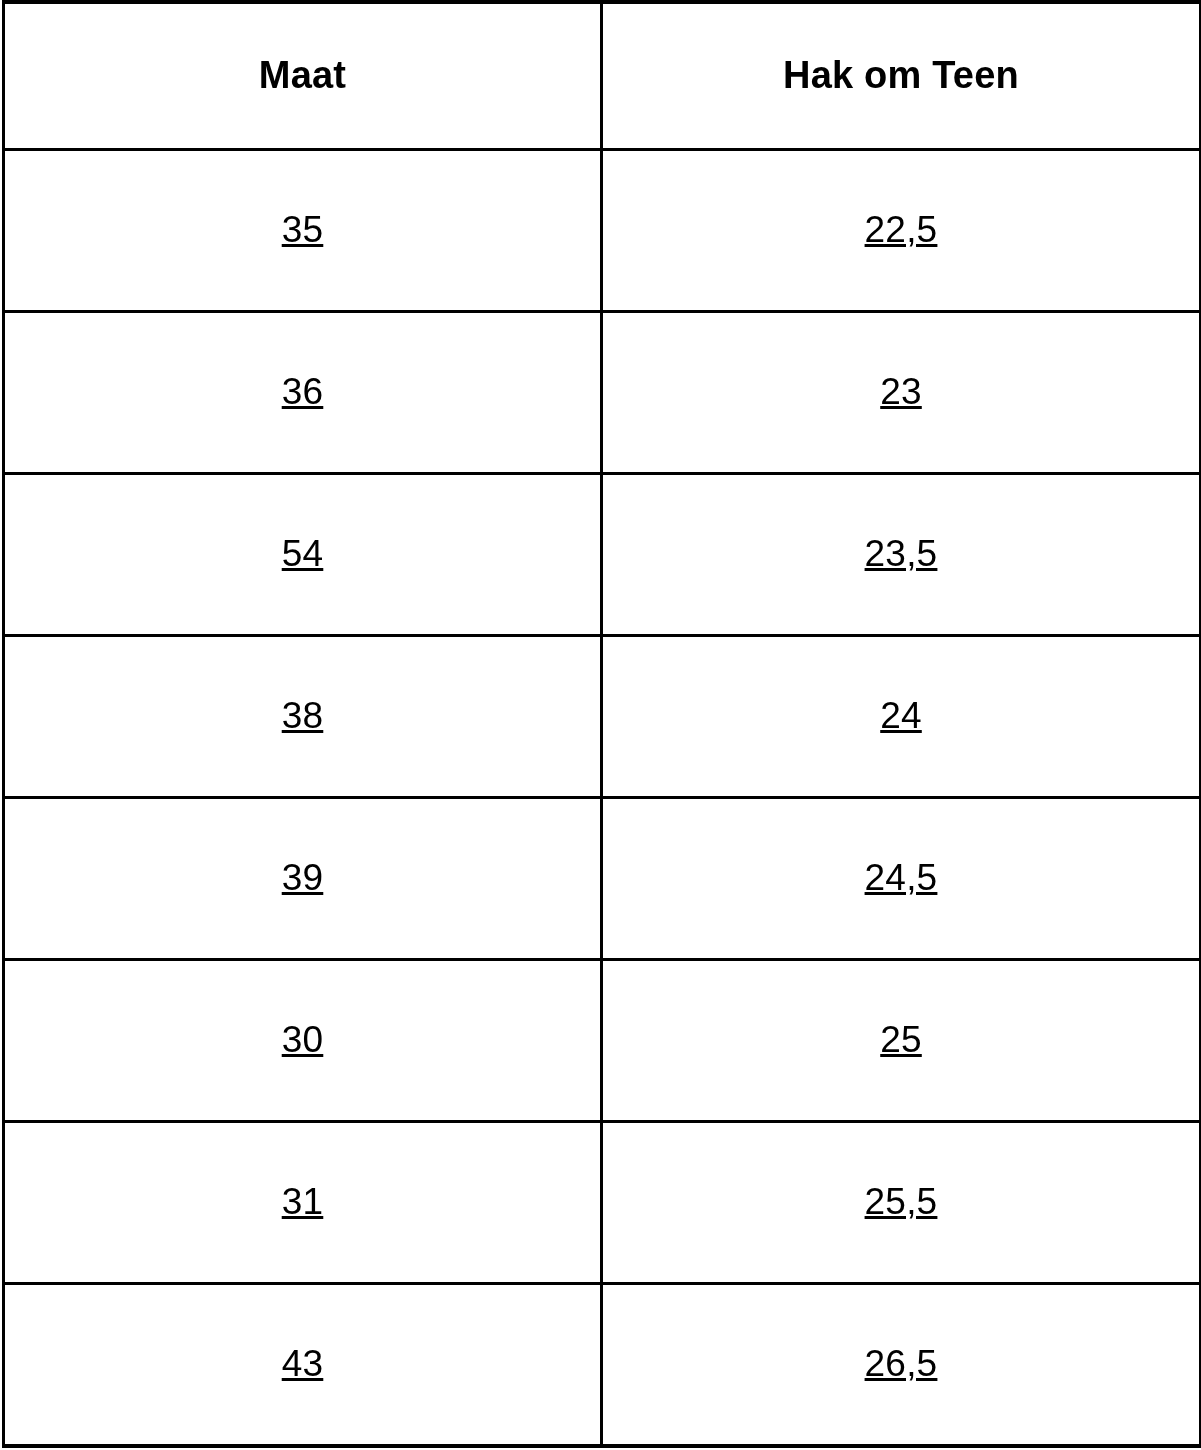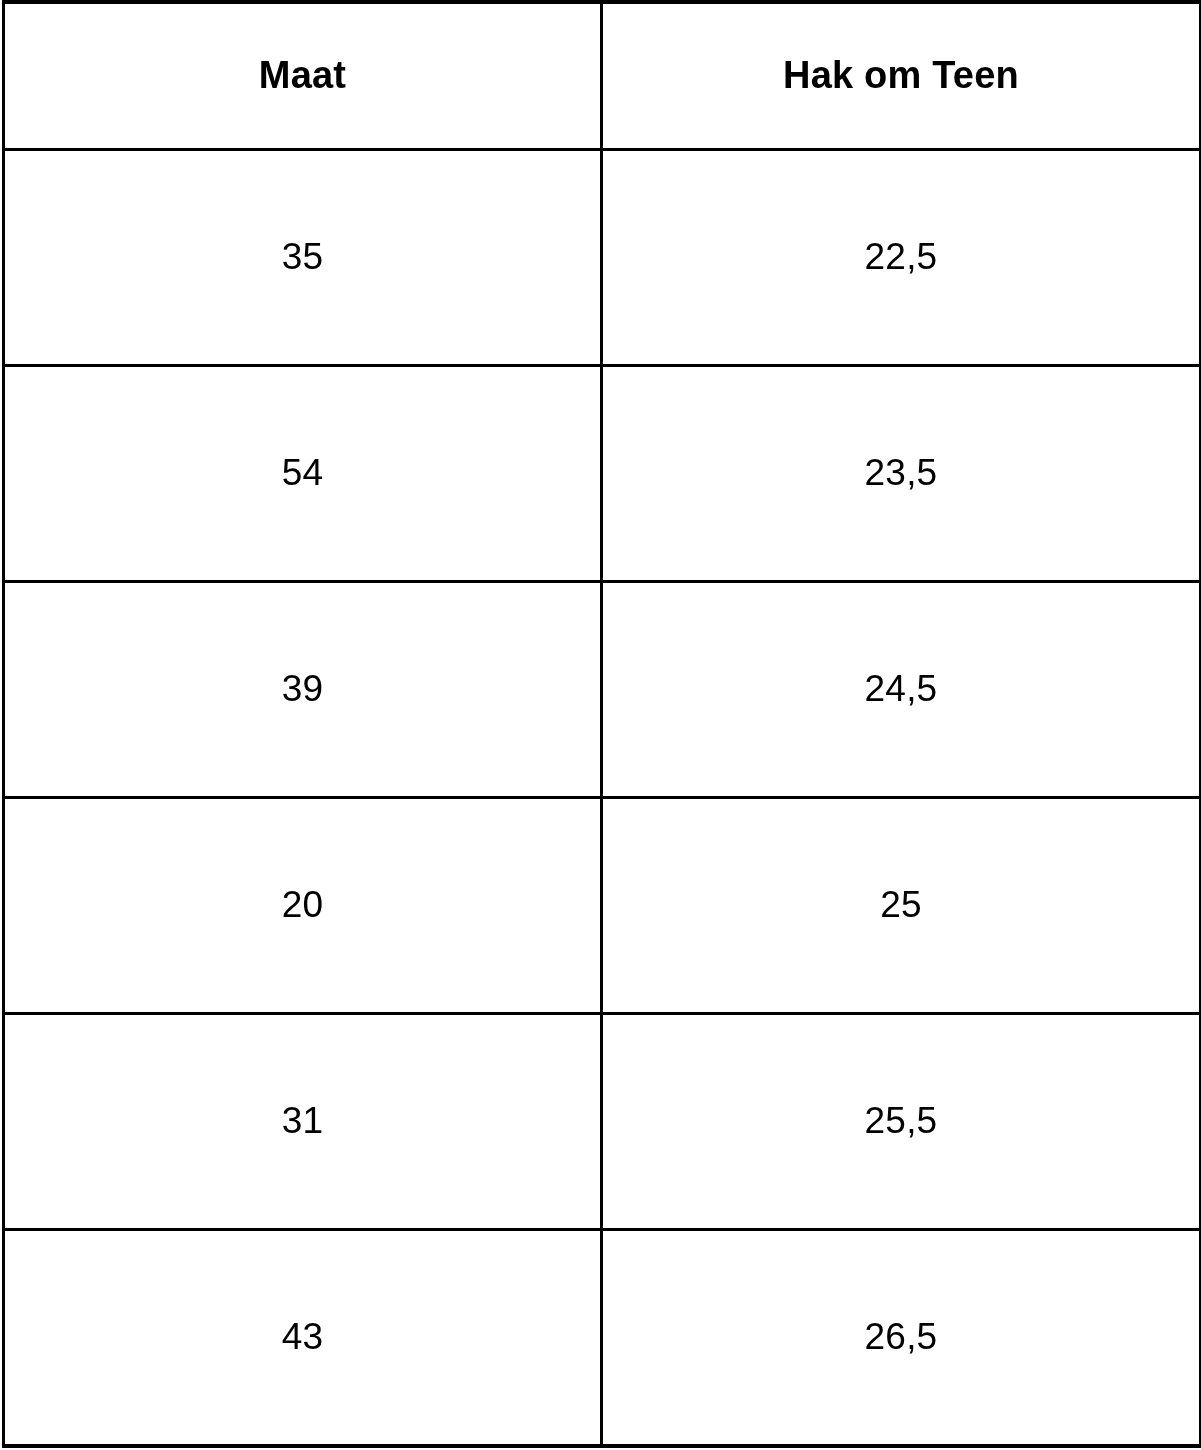--- a/index.html
+++ b/index.html
@@ -49,20 +49,21 @@
   table.size-table th {
     font-weight: bold;
     font-size: 38px;
     letter-spacing: 0.2px;
   }
 
   table.size-table td {
     font-weight: normal;
     font-size: 37px;
     letter-spacing: 0.2px;
+    text-decoration: underline;
   }
 
   
   table.size-table thead tr th {
     border-top-width: 4px;
   }
   table.size-table tbody tr:last-child td {
     border-bottom-width: 4px;
   }
 </style>
@@ -80,29 +81,37 @@
         <th>Maat</th>
         <th>Hak om Teen</th>
       </tr>
     </thead>
     <tbody>
       <tr>
         <td>35</td>
         <td>22,5</td>
       </tr>
       <tr>
+        <td>36</td>
+        <td>23</td>
+      </tr>
+      <tr>
         <td>54</td>
         <td>23,5</td>
+      </tr>
+      <tr>
+        <td>38</td>
+        <td>24</td>
       </tr>
       <tr>
         <td>39</td>
         <td>24,5</td>
       </tr>
       <tr>
-        <td>20</td>
+        <td>30</td>
         <td>25</td>
       </tr>
       <tr>
         <td>31</td>
         <td>25,5</td>
       </tr>
       <tr>
         <td>43</td>
         <td>26,5</td>
       </tr>

